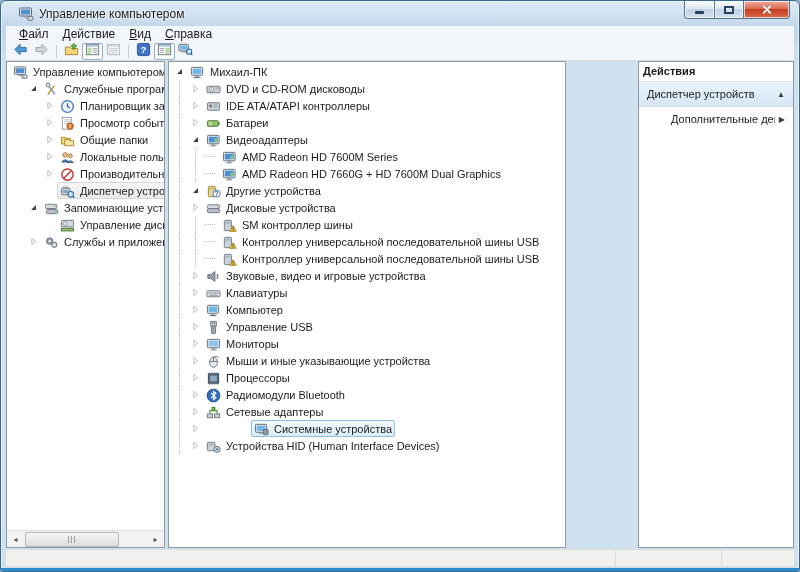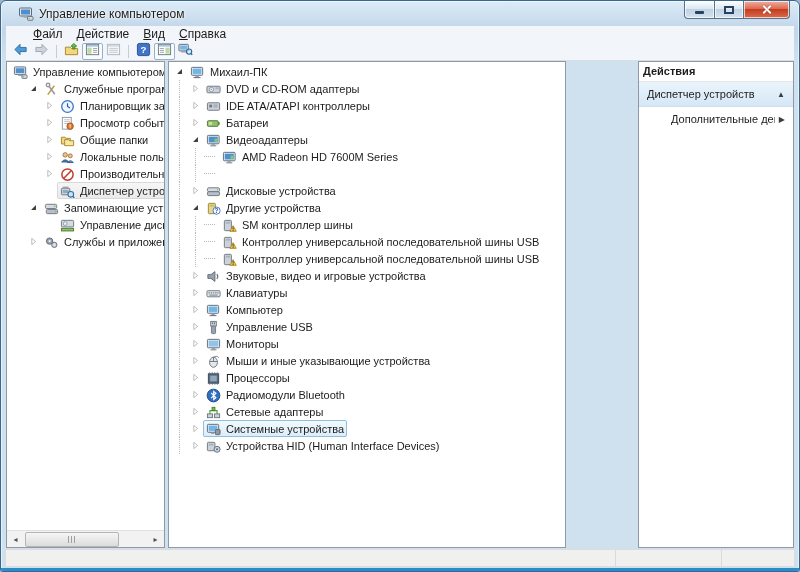--- a/index.html
+++ b/index.html
@@ -19,21 +19,21 @@
   .wbtn.min{width:29px;border-radius:0 0 0 4px;}
   .wbtn.max{width:28px;border-left:none;border-right:none;}
   .wbtn.close{width:45px;border-radius:0 0 4px 0;background:linear-gradient(#f0b0a0,#dd6a50 45%,#c43d23 50%,#d96b4a);}
   .g-min{width:9px;height:3px;background:#27425f;margin-top:5px;border-radius:1px;}
   .g-max{width:10px;height:8px;border:2px solid #27425f;box-sizing:border-box;background:rgba(255,255,255,.35);}
   .g-close{position:relative;width:11px;height:11px;}
   .g-close::before,.g-close::after{content:"";position:absolute;left:5px;top:0;width:2px;height:11px;background:#fff;border-radius:1px;box-shadow:0 0 1px #7a1d0c;}
   .g-close::before{transform:rotate(45deg);} .g-close::after{transform:rotate(-45deg);}
   
   .menubar{position:absolute;left:5px;right:5px;top:25px;height:17px;background:#f2f5f9;border-bottom:1px solid #e2e7ed;
-    display:flex;align-items:flex-start;padding-left:20px;}
+    display:flex;align-items:flex-start;padding-left:6px;}
   .menu-item{font-size:12px;color:#1c1c1c;padding:0 7px;line-height:17px;}
   .menu-item u{text-decoration:underline;}
   .toolbar{position:absolute;left:5px;right:5px;top:42px;height:17px;background:#f2f5f9;border-bottom:1px solid #d9dee5;
     display:flex;align-items:center;padding-left:4px;}
   .tbtn{width:21px;height:17px;display:flex;align-items:center;justify-content:center;border:1px solid transparent;border-radius:2px;box-sizing:border-box;}
   .tbtn svg{width:15px;height:15px;}
   .tbtn.pressed{border-color:#98b1c8;background:rgba(255,255,255,.6);}
   .tbtn.disabled{opacity:.95;}
   .tsep{width:1px;height:13px;background:#c7ccd3;margin:0 4px;}
   
@@ -46,21 +46,21 @@
   .tree-row{height:17px;display:flex;align-items:center;white-space:nowrap;padding-left:3px;}
   .sp{width:16px;height:17px;flex:none;position:relative;}
   .sp.guide::before{content:"";position:absolute;left:7px;top:0;bottom:0;border-left:1px dotted #b9b9b9;}
   .twisty{width:15px;height:17px;flex:none;display:flex;align-items:center;justify-content:center;position:relative;}
   .twisty svg{width:11px;height:11px;}
   .twisty.stub::before{content:"";position:absolute;left:0;top:8px;width:11px;border-top:1px dotted #b9b9b9;}
   .selwrap{display:flex;align-items:center;height:17px;padding:0 2px;border:1px solid transparent;border-radius:2px;box-sizing:border-box;}
   .ticon{width:16px;height:16px;flex:none;margin-right:4px;}
   .ticon svg{width:15px;height:15px;margin-top:1px;}
   .tlabel{font-size:11px;color:#1c1c1c;}
-  .devices .selwrap.selbox{background:linear-gradient(#f2f9fe,#dcedf9);border-color:#8ebfdd;}
+  .devices .selwrap.selbox{background:linear-gradient(#f2f9fe,#dcedf9);border-color:#8ebfdd;margin-left:48px;}
   .console .selwrap.selbox{background:linear-gradient(#f6f6f6,#eaeaea);border-color:#d8d8d8;}
   
   .hscroll{position:absolute;left:0;right:0;bottom:0;height:16px;background:#f2f2f2;border-top:1px solid #e0e0e0;}
   .sbtn{position:absolute;top:1px;width:15px;height:14px;color:#4f4f4f;font-size:8px;display:flex;align-items:center;justify-content:center;}
   .sbtn.l{left:1px;} .sbtn.r{right:1px;}
   .sthumb{position:absolute;left:18px;top:1px;width:92px;height:13px;border:1px solid #b5b5b5;border-radius:2px;
     background:linear-gradient(#f5f5f5,#dcdcdc);}
   .grip{position:absolute;left:50%;top:3px;width:7px;height:7px;margin-left:-4px;
     background:repeating-linear-gradient(to right,#9f9f9f 0 1px,transparent 1px 3px);}
   
@@ -396,21 +396,21 @@
               <path d="M5.5 3.5 L11 8 L5.5 12.5 Z" fill="#fff" stroke="#a0a0a0"></path>
             </svg>
           </span>
           <span class="selwrap">
             <span class="ticon"><svg viewBox="0 0 16 16">
                 <rect x="1" y="4.5" width="14" height="7" rx="1" fill="#ccd2d9" stroke="#6f7883"></rect>
                 <circle cx="5.8" cy="8" r="2.3" fill="#eef2f6" stroke="#8f98a3"></circle>
                 <circle cx="5.8" cy="8" r="0.7" fill="#8f98a3"></circle>
                 <rect x="10" y="6" width="3.5" height="1" fill="#8f98a3"></rect>
               </svg></span>
-            <span class="tlabel">DVD и CD-ROM адаптеры</span>
+            <span class="tlabel">DVD и CD-ROM дисководы</span>
           </span>
         </div>
         <div class="tree-row">
           <span class="sp guide"></span>
           <span class="twisty">
             <svg viewBox="0 0 16 16">
               <path d="M5.5 3.5 L11 8 L5.5 12.5 Z" fill="#fff" stroke="#a0a0a0"></path>
             </svg>
           </span>
           <span class="selwrap">
@@ -469,52 +469,62 @@
                 <rect x="6" y="11.8" width="3.5" height="1.4" fill="#9aa3ad"></rect>
                 <rect x="4.5" y="13.2" width="6.5" height="1" fill="#6f7883"></rect>
               </svg></span>
             <span class="tlabel">AMD Radeon HD 7600M Series</span>
           </span>
         </div>
         <div class="tree-row">
           <span class="sp guide"></span>
           <span class="sp guide"></span>
           <span class="twisty stub"></span>
-        </div>
-        <div class="tree-row">
-          <span class="sp guide"></span>
-          <span class="twisty">
-            <svg viewBox="0 0 16 16">
-              <path d="M5.5 3.5 L11 8 L5.5 12.5 Z" fill="#fff" stroke="#a0a0a0"></path>
-            </svg>
-          </span>
-          <span class="selwrap">
-            <span class="ticon"><svg viewBox="0 0 16 16">
-                <rect x="1.5" y="4" width="13" height="4.2" rx="1.6" fill="#d6dbe1" stroke="#6f7883"></rect>
-                <rect x="1.5" y="8.2" width="13" height="4.2" rx="1.6" fill="#b9bfc7" stroke="#6f7883"></rect>
-                <circle cx="12.3" cy="6" r="0.7" fill="#6fbf4a"></circle>
-              </svg></span>
-            <span class="tlabel">Дисковые устройства</span>
+          <span class="selwrap">
+            <span class="ticon"><svg viewBox="0 0 16 16">
+                <rect x="1.5" y="2.5" width="12.5" height="9" rx="1" fill="#dfe5ec" stroke="#5f6b78"></rect>
+                <rect x="3" y="4" width="9.5" height="6" fill="#4f8fd0"></rect>
+                <rect x="9" y="6" width="3" height="3.5" fill="#7fc96f"></rect>
+                <rect x="6" y="11.8" width="3.5" height="1.4" fill="#9aa3ad"></rect>
+                <rect x="4.5" y="13.2" width="6.5" height="1" fill="#6f7883"></rect>
+              </svg></span>
+            <span class="tlabel">AMD Radeon HD 7660G + HD 7600M Dual Graphics</span>
           </span>
         </div>
         <div class="tree-row">
           <span class="sp guide"></span>
           <span class="twisty">
             <svg viewBox="0 0 16 16">
               <path d="M11.5 4.5 V11.5 H4.5 Z" fill="#3c3c3c"></path>
             </svg>
           </span>
           <span class="selwrap">
             <span class="ticon"><svg viewBox="0 0 16 16">
                 <rect x="2.5" y="2.5" width="7.5" height="11" rx="1" fill="#e6d78e" stroke="#9a8430"></rect>
                 <rect x="4" y="4" width="4.5" height="2" fill="#c7b86a"></rect>
                 <circle cx="11.3" cy="10.3" r="3.8" fill="#fff" stroke="#3f74c8"></circle>
                 <text x="11.3" y="13" font-size="7" font-family="Liberation Sans" font-weight="bold" fill="#2a56a4" text-anchor="middle">?</text>
               </svg></span>
             <span class="tlabel">Другие устройства</span>
+          </span>
+        </div>
+        <div class="tree-row">
+          <span class="sp guide"></span>
+          <span class="twisty">
+            <svg viewBox="0 0 16 16">
+              <path d="M5.5 3.5 L11 8 L5.5 12.5 Z" fill="#fff" stroke="#a0a0a0"></path>
+            </svg>
+          </span>
+          <span class="selwrap">
+            <span class="ticon"><svg viewBox="0 0 16 16">
+                <rect x="1.5" y="4" width="13" height="4.2" rx="1.6" fill="#d6dbe1" stroke="#6f7883"></rect>
+                <rect x="1.5" y="8.2" width="13" height="4.2" rx="1.6" fill="#b9bfc7" stroke="#6f7883"></rect>
+                <circle cx="12.3" cy="6" r="0.7" fill="#6fbf4a"></circle>
+              </svg></span>
+            <span class="tlabel">Дисковые устройства</span>
           </span>
         </div>
         <div class="tree-row">
           <span class="sp guide"></span>
           <span class="sp guide"></span>
           <span class="twisty stub"></span>
           <span class="selwrap">
             <span class="ticon"><svg viewBox="0 0 16 16">
                 <rect x="2.5" y="2.5" width="7.5" height="11" rx="1" fill="#ccd2d9" stroke="#6f7883"></rect>
                 <rect x="4" y="4" width="4.5" height="2" fill="#aab2ba"></rect>

